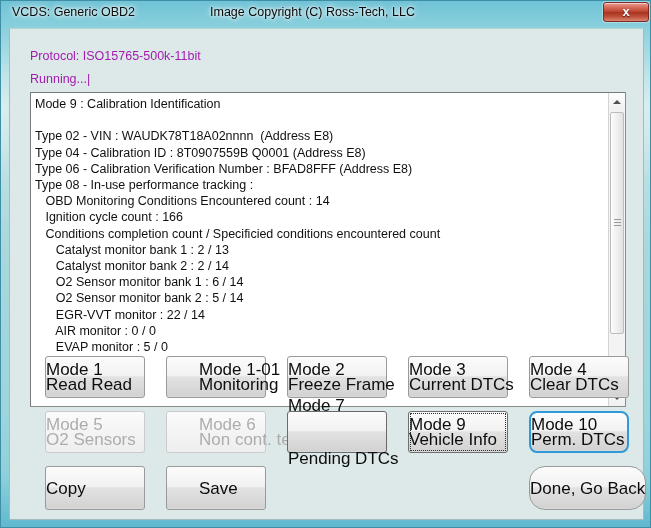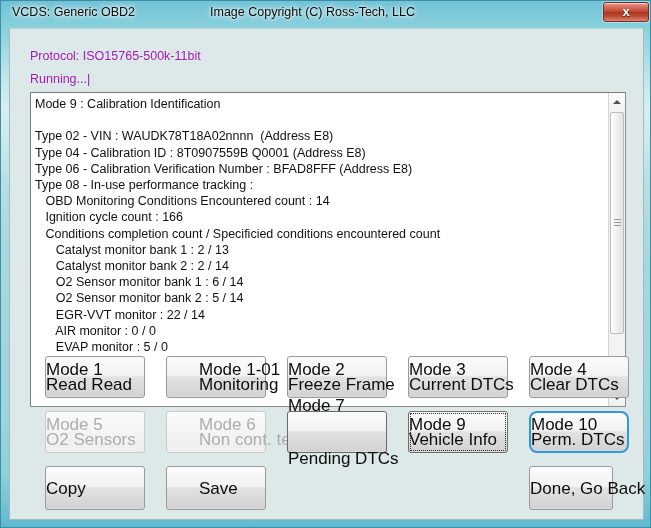--- a/index.html
+++ b/index.html
@@ -218,21 +218,21 @@
     outline-offset: -3px;
   }
   .btn.highlight {
     border: 2px solid #2f9ad8;
     border-radius: 8px;
   }
   .btn.strong { border-color: #6a6a6a; gap: 38px; }
 
   .btn-wide { width: 100px; height: 42px; }
   .btn-act  { width: 100px; height: 44px; }
-  .btn-done { width: 84px; height: 44px; }
+  .btn-done { width: 117px; height: 44px; border-radius: 16px; }
 
   
   .c0 { left: 35px; }
   .c1 { left: 156px; padding-left: 32px; }
   .c2 { left: 277px; }
   .c3 { left: 398px; }
   .c4 { left: 519px; }
   
   .r0 { top: 327px; }
   .r1 { top: 382px; }

